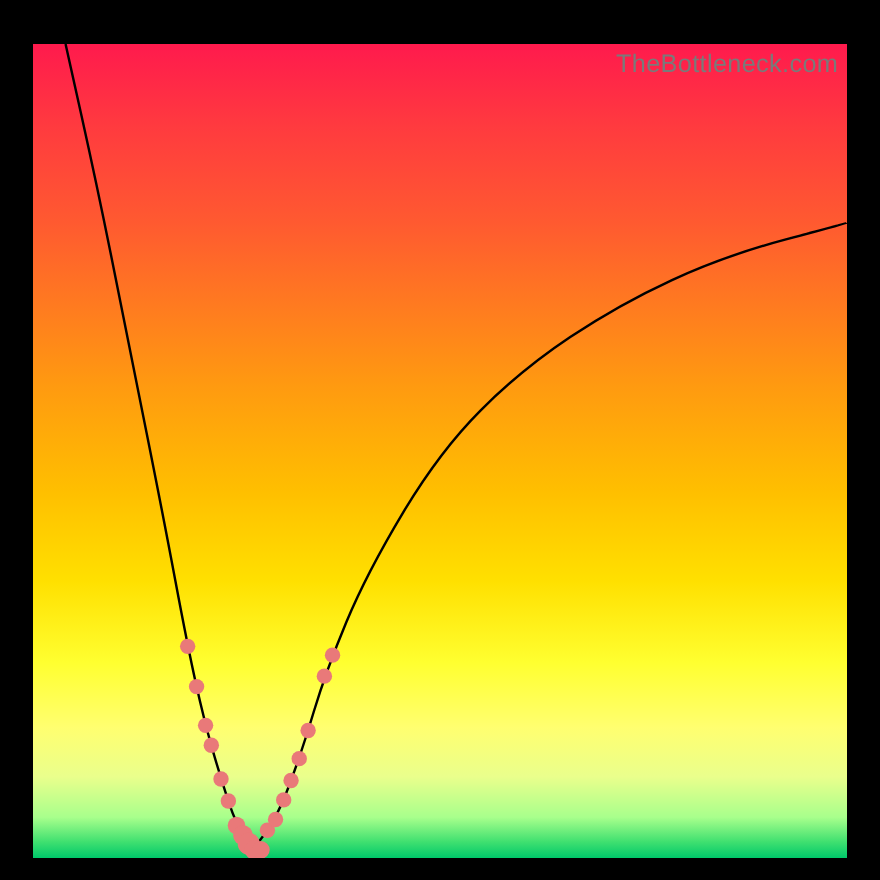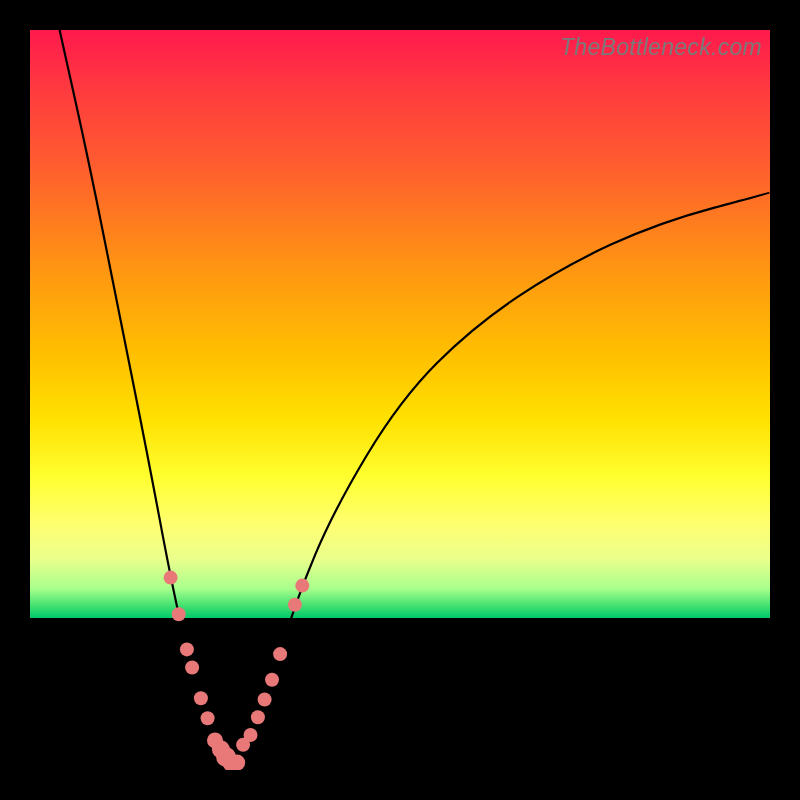--- a/index.html
+++ b/index.html
@@ -13,39 +13,38 @@
   }
   .outer {
     width: 800px;
     height: 800px;
     background: #000;
     position: relative;
   }
   .plot {
     position: absolute;
     left: 30px;
-    top: 30px;
+    top: 40px;
     width: 740px;
-    height: 588px;
+    height: 740px;
     background: linear-gradient(to bottom,
       #ff1a4d 0%,
       #ff3a3f 10%,
       #ff5a30 22%,
       #ff7a20 32%,
       #ff9a10 42%,
       #ffbf00 55%,
       #ffe000 66%,
       #ffff30 76%,
       #ffff70 84%,
       #eaff8c 90%,
       #a8ff8c 95%,
       #40e070 98%,
       #00c86a 100%
     );
-    font-style: italic;
   }
   .watermark {
     position: absolute;
     top: 4px;
     right: 8px;
     color: #7a7a7a;
     font-size: 23px;
     font-weight: 500;
     letter-spacing: 0.3px;
     user-select: none;

